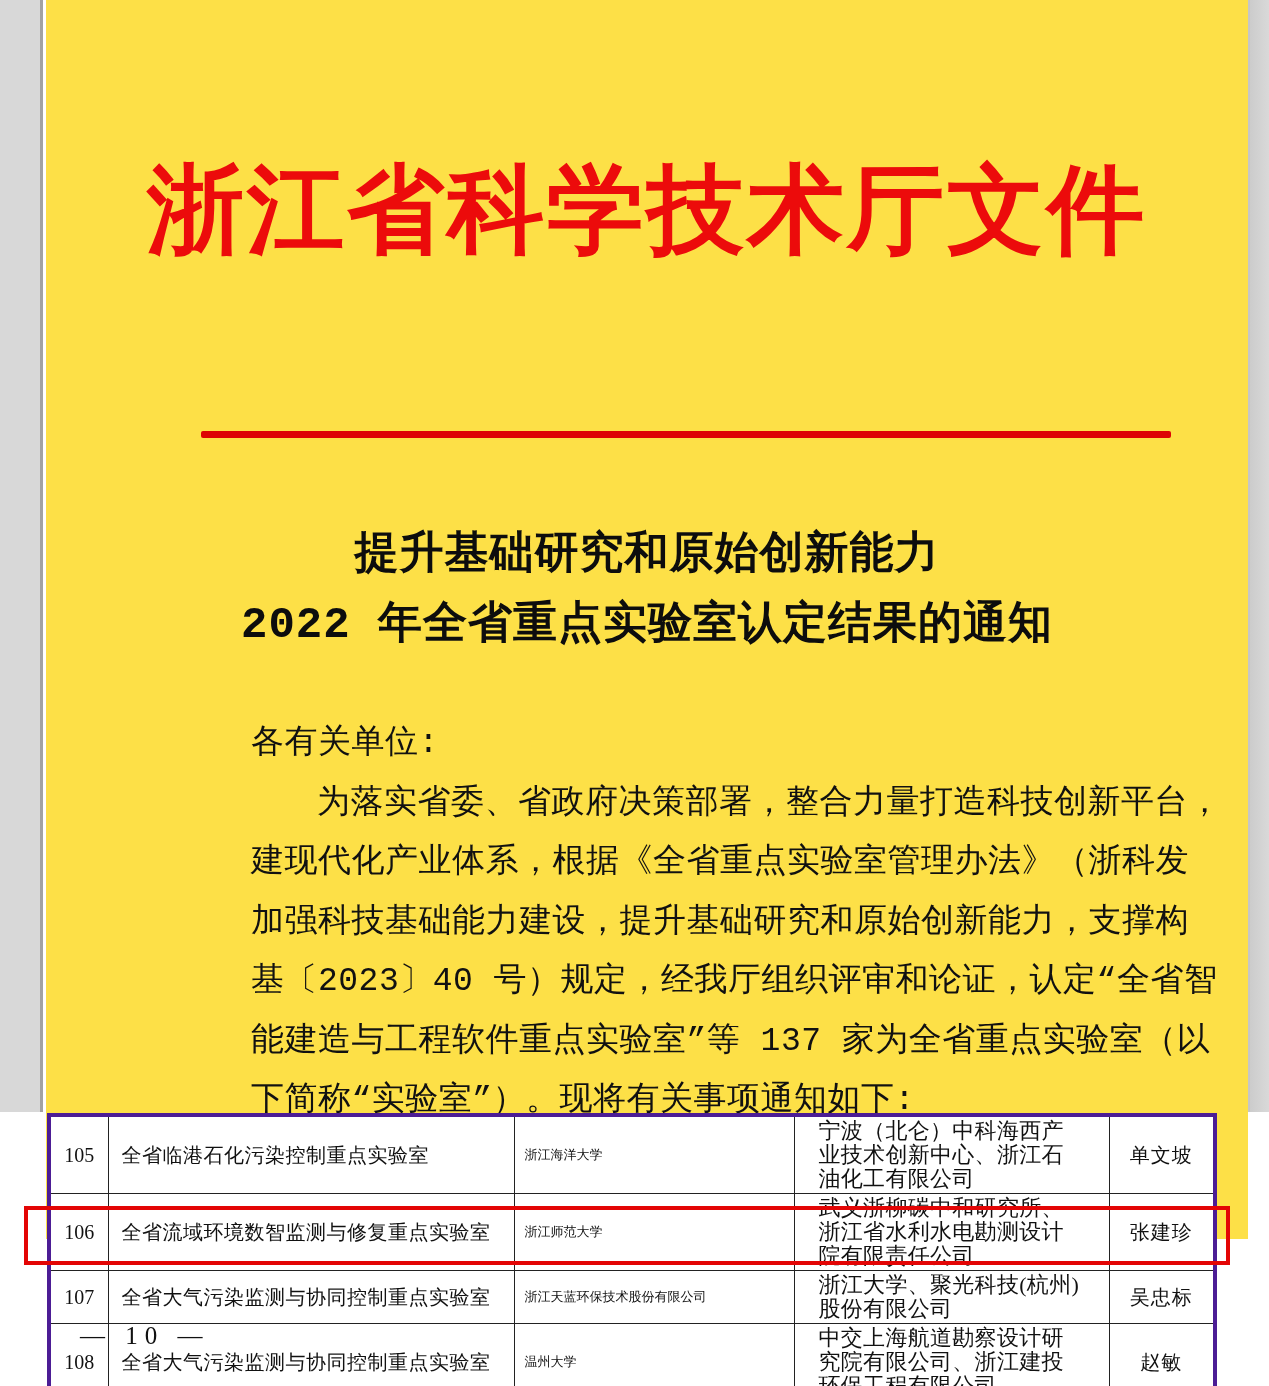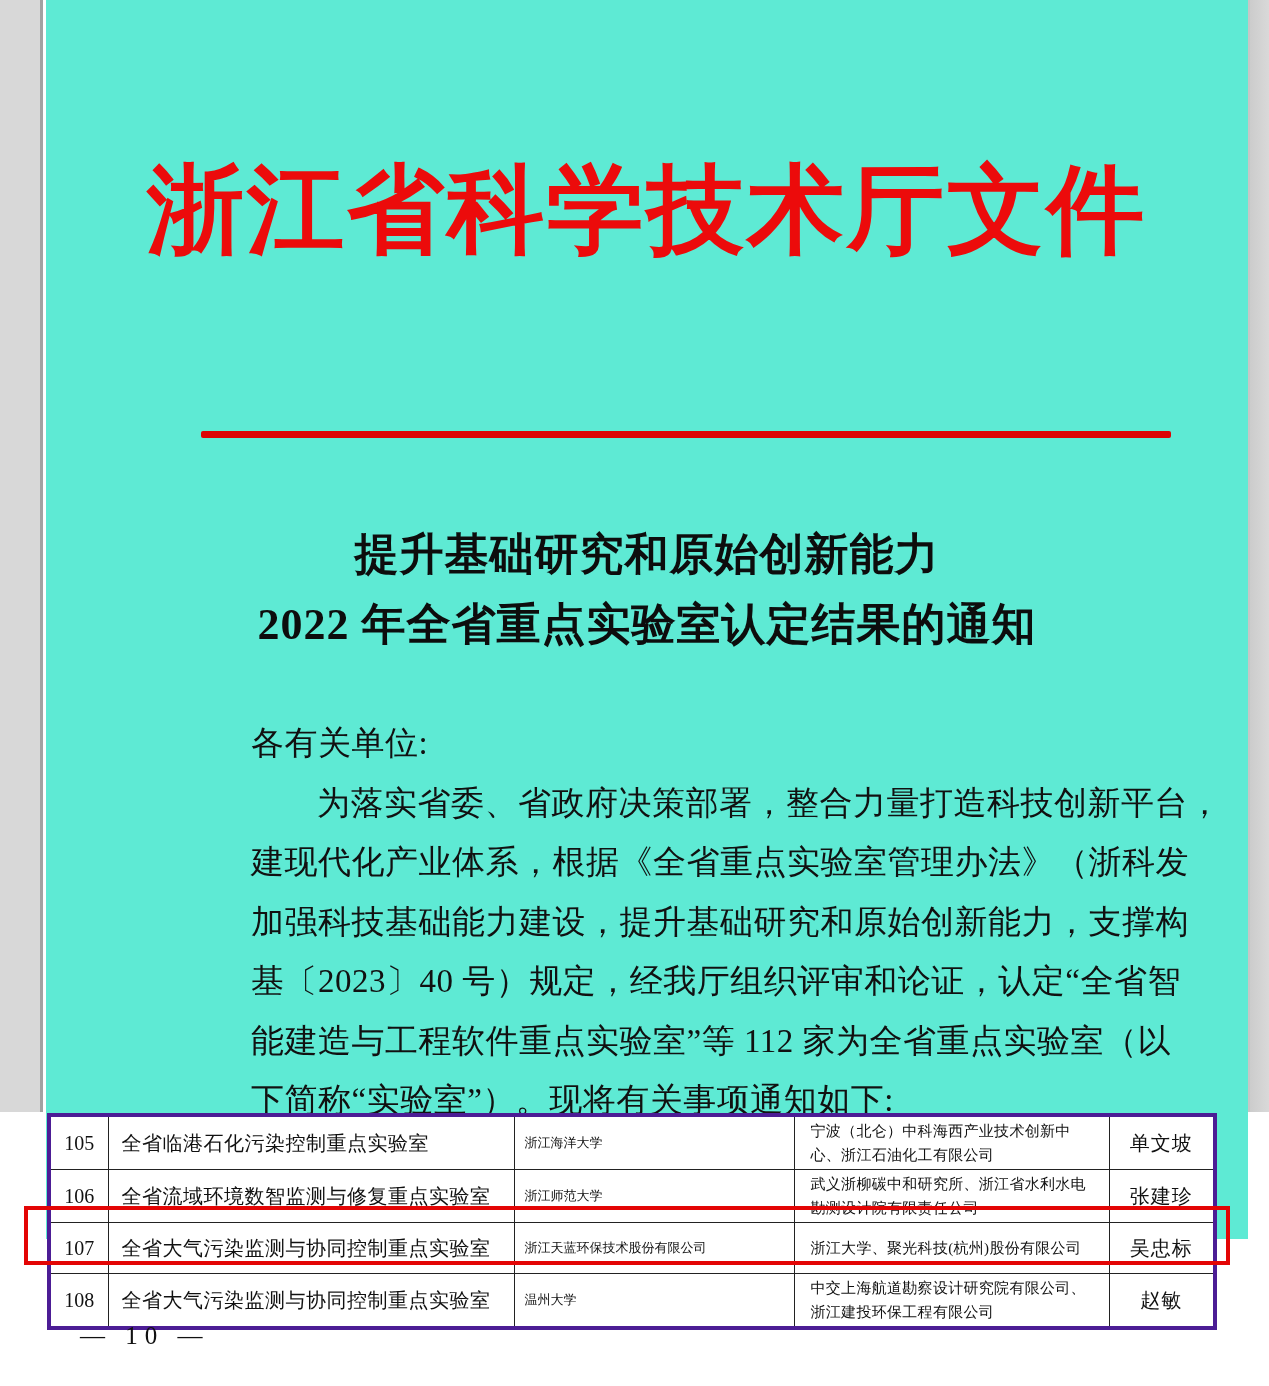--- a/index.html
+++ b/index.html
@@ -14,21 +14,22 @@
   .gutter {
     position: absolute; top: 0; height: 1112px;
     background: #d8d8d8;
   }
   .gutter-left { left: 0; width: 43px; border-right: 3px solid #a2a2a2; }
   .gutter-right { left: 1248px; width: 21px; border-left: 2px solid #c6c6c6;
     background: linear-gradient(to right, #cccccc, #d9d9d9); }
   .page-sheet {
     position: absolute; left: 46px; top: 0;
     width: 1202px; height: 1239px;
-    background: #5eead4;
+    background: #fde047;
+    font-family: Liberation Mono, monospace;
   }
   .red-header {
     position: absolute; left: 0; top: 146px; width: 100%;
     text-align: center;
     font-size: 97px; font-weight: bold;
     letter-spacing: 3px;
     color: #ec0b0b;
     white-space: nowrap;
   }
   .doc-number {
@@ -74,21 +75,21 @@
   }
   .result-table td {
     border: 1.5px solid #222222;
     vertical-align: middle;
     overflow: hidden;
   }
   .result-table { border: 4px solid #4c1d95; }
   td.c-no { text-align: center; font-size: 20px; }
   td.c-lab { padding-left: 13px; white-space: nowrap; font-size: 20px; letter-spacing: 0.5px; }
   td.c-inst { padding-left: 10px; white-space: nowrap; font-size: 13px; }
-  td.c-part { padding: 2px 16px; font-size: 15px; line-height: 24px; letter-spacing: 0.3px; }
+  td.c-part { padding: 2px 24px; font-size: 22px; line-height: 24px; letter-spacing: 0.3px; }
   td.c-pers { text-align: center; font-size: 20px; letter-spacing: 1px; }
   tr.r1 { height: 49px; }
   tr.r2 { height: 47px; }
   tr.r3 { height: 51px; }
   tr.r4 { height: 51px; }
   .highlight-box {
     position: absolute; left: 24px; top: 1206px;
     width: 1206px; height: 59px;
     border: 4px solid #e30505;
     pointer-events: none;
@@ -113,21 +114,21 @@
   <div class="notice-title">
     <div>提升基础研究和原始创新能力</div>
     <div>2022 年全省重点实验室认定结果的通知</div>
   </div>
   <div class="body-text">
     <div class="line">各有关单位:</div>
     <div class="line indent">为落实省委、省政府决策部署，整合力量打造科技创新平台，</div>
     <div class="line">建现代化产业体系，根据《全省重点实验室管理办法》（浙科发</div>
     <div class="line">加强科技基础能力建设，提升基础研究和原始创新能力，支撑构</div>
     <div class="line">基〔2023〕40 号）规定，经我厅组织评审和论证，认定“全省智</div>
-    <div class="line">能建造与工程软件重点实验室”等 112 家为全省重点实验室（以</div>
+    <div class="line">能建造与工程软件重点实验室”等 137 家为全省重点实验室（以</div>
     <div class="line">下简称“实验室”）。现将有关事项通知如下:</div>
   </div>
 </div>
 
 <table class="result-table">
   <colgroup>
     <col style="width:59px">
     <col style="width:406px">
     <col style="width:280px">
     <col style="width:315px">

